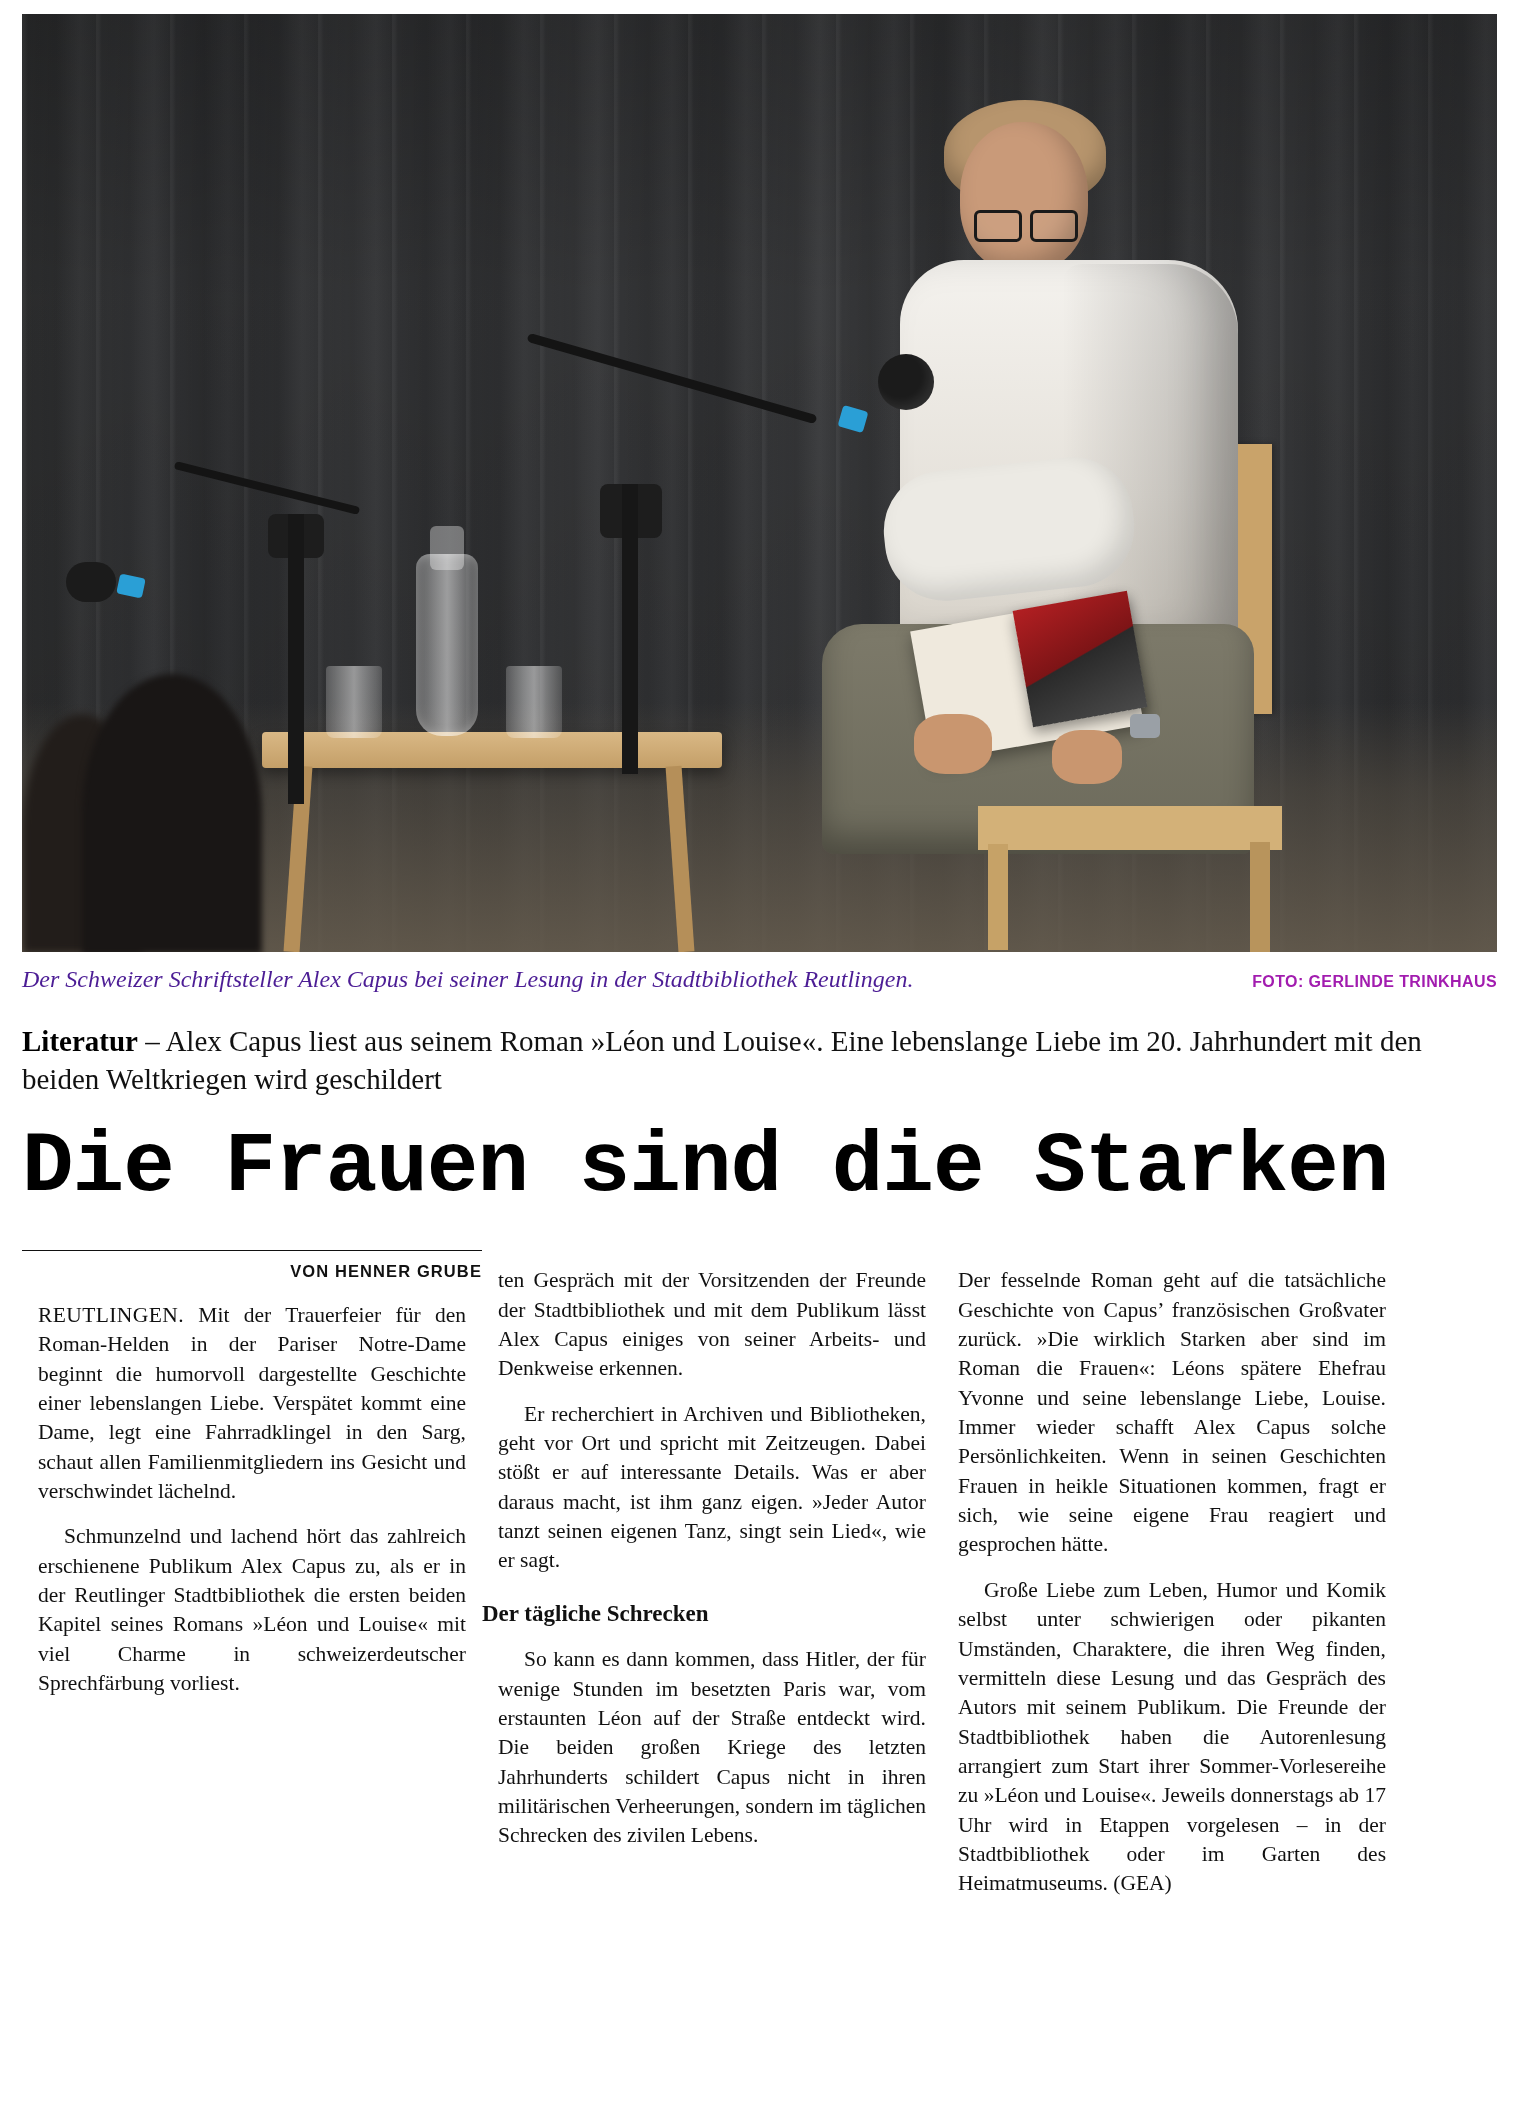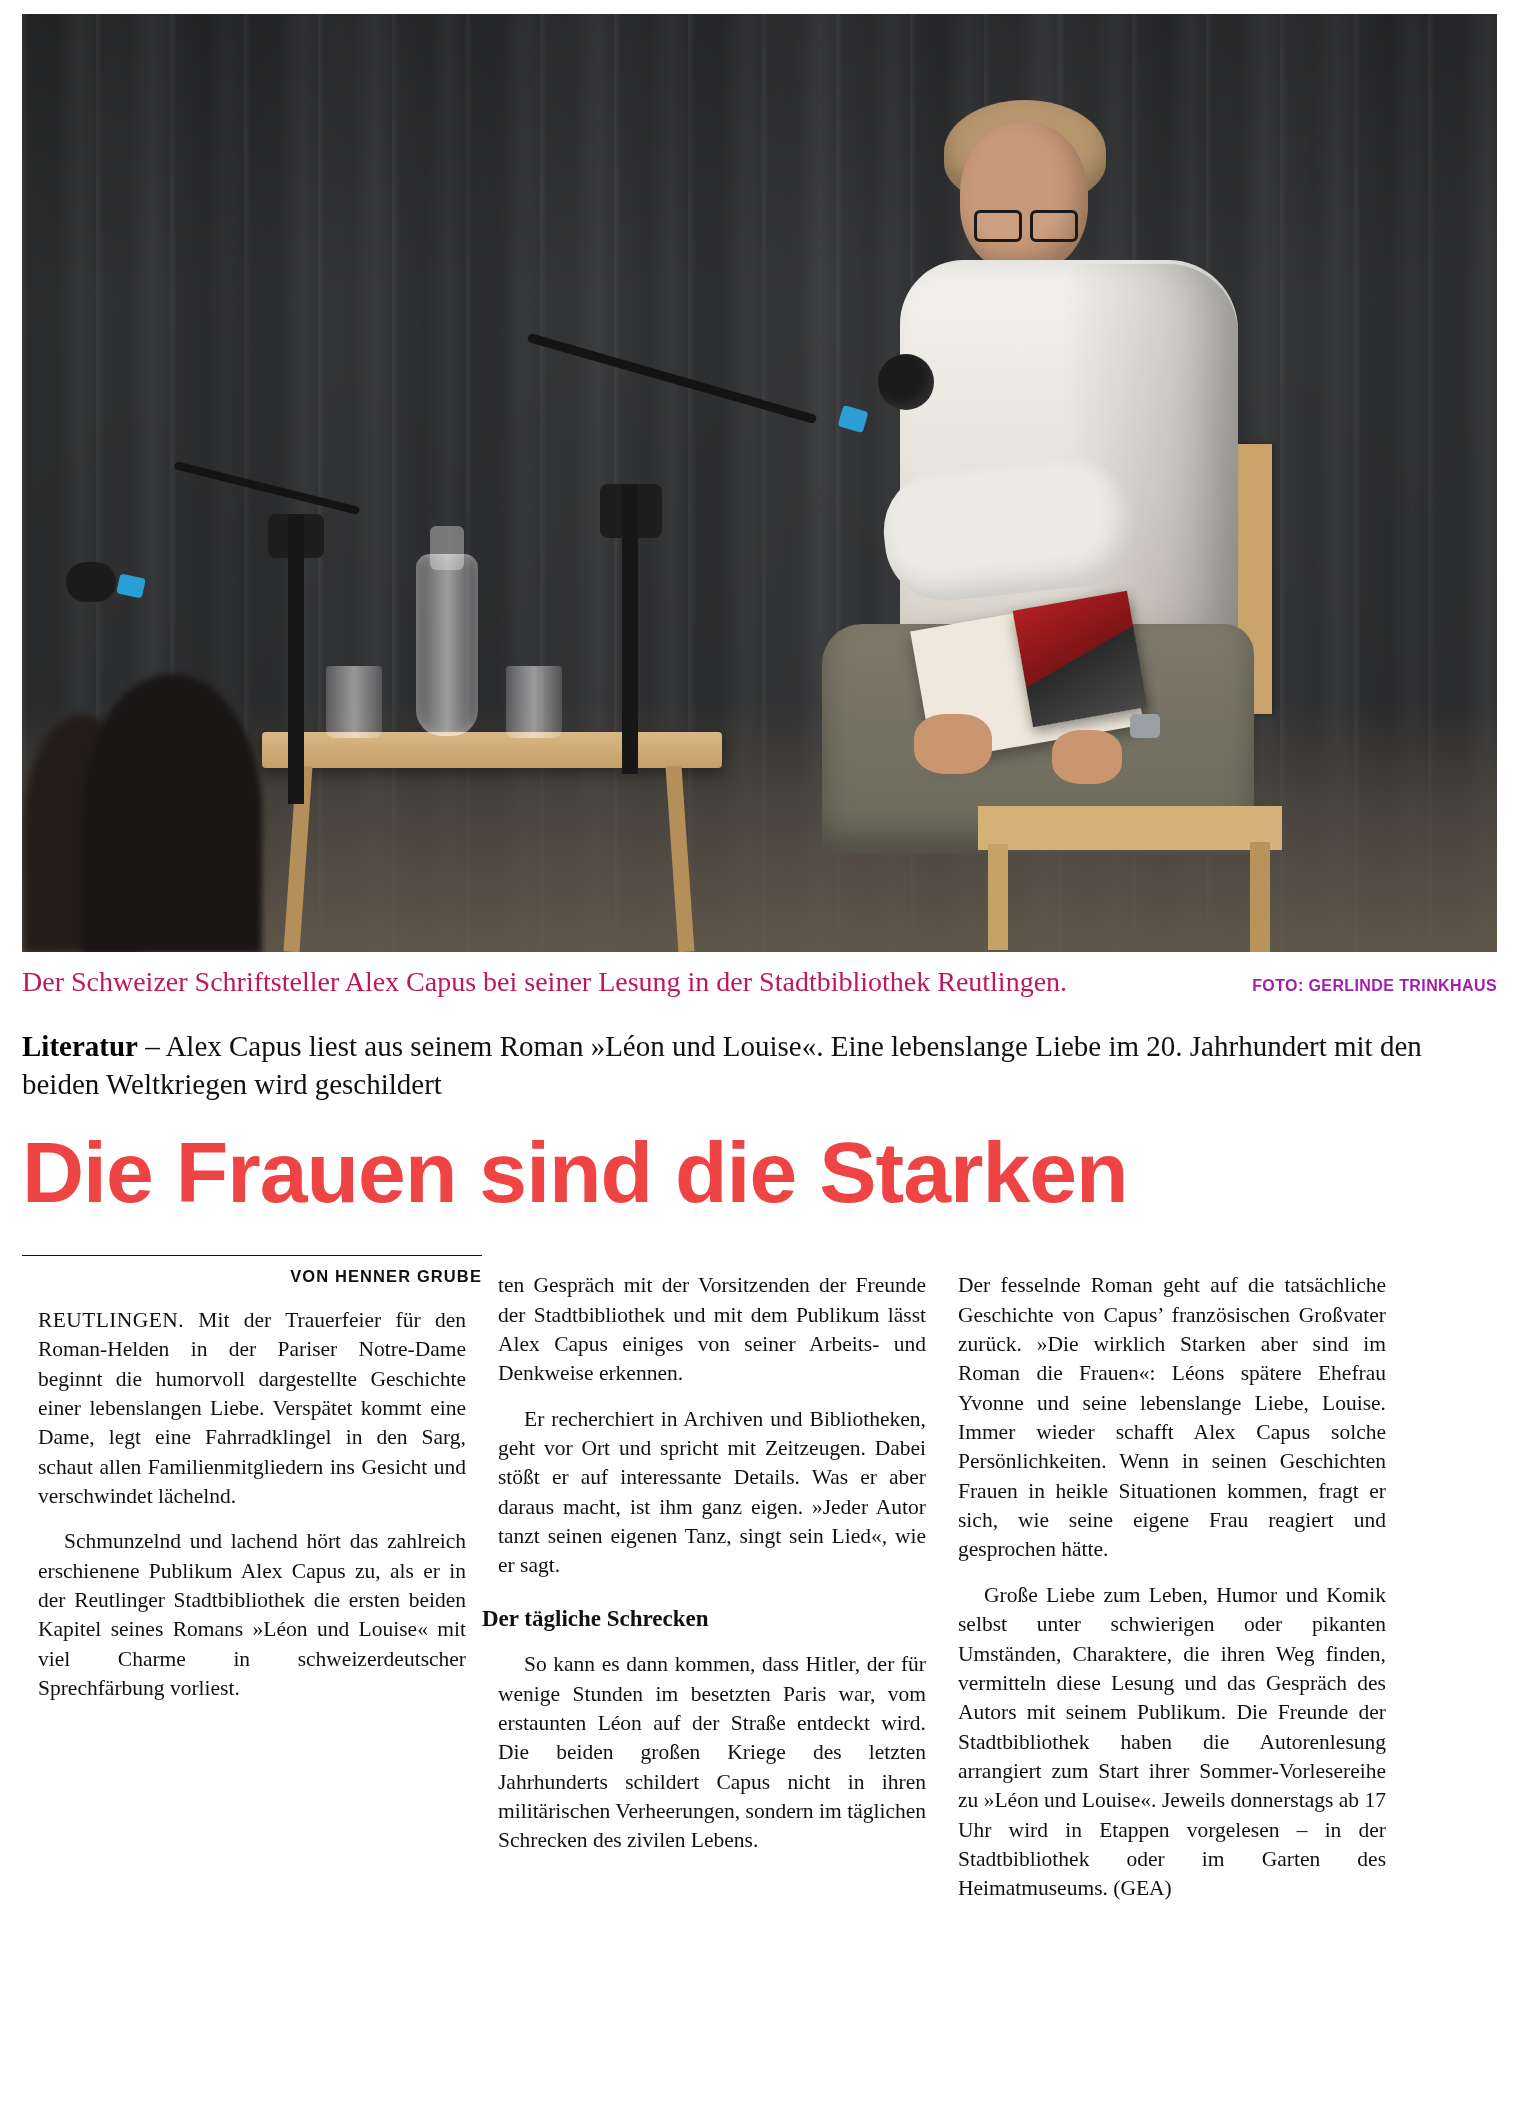--- a/index.html
+++ b/index.html
@@ -333,22 +333,23 @@
   
   .caption-row {
     display: flex;
     align-items: baseline;
     justify-content: space-between;
     margin-top: 14px;
     padding-bottom: 10px;
   }
   .caption {
     font-family: "Liberation Serif", serif;
-    font-size: 28px;
-    color: #be185d;
+    font-style: italic;
+    font-size: 24px;
+    color: #4c1d95;
   }
   .credit {
     font-family: "Liberation Sans", sans-serif;
     font-size: 16px;
     font-weight: bold;
     letter-spacing: 0.4px;
     color: #a21caf;
   }
 
   
@@ -361,26 +362,26 @@
     max-width: 1460px;
   }
   .kicker .topic {
     color: #000000;
     font-weight: bold;
   }
 
   
   .headline {
     margin: 26px 0 0 0;
-    font-family: Liberation Sans, sans-serif;
+    font-family: Liberation Mono, monospace;
     font-weight: bold;
     font-size: 86px;
     line-height: 1.0;
     letter-spacing: -1px;
-    color: #ef4444;
+    color: #000000;
   }
 
   
   .columns {
     display: flex;
     margin-top: 40px;
   }
   .col {
     width: 460px;
     font-family: "Liberation Serif", serif;

